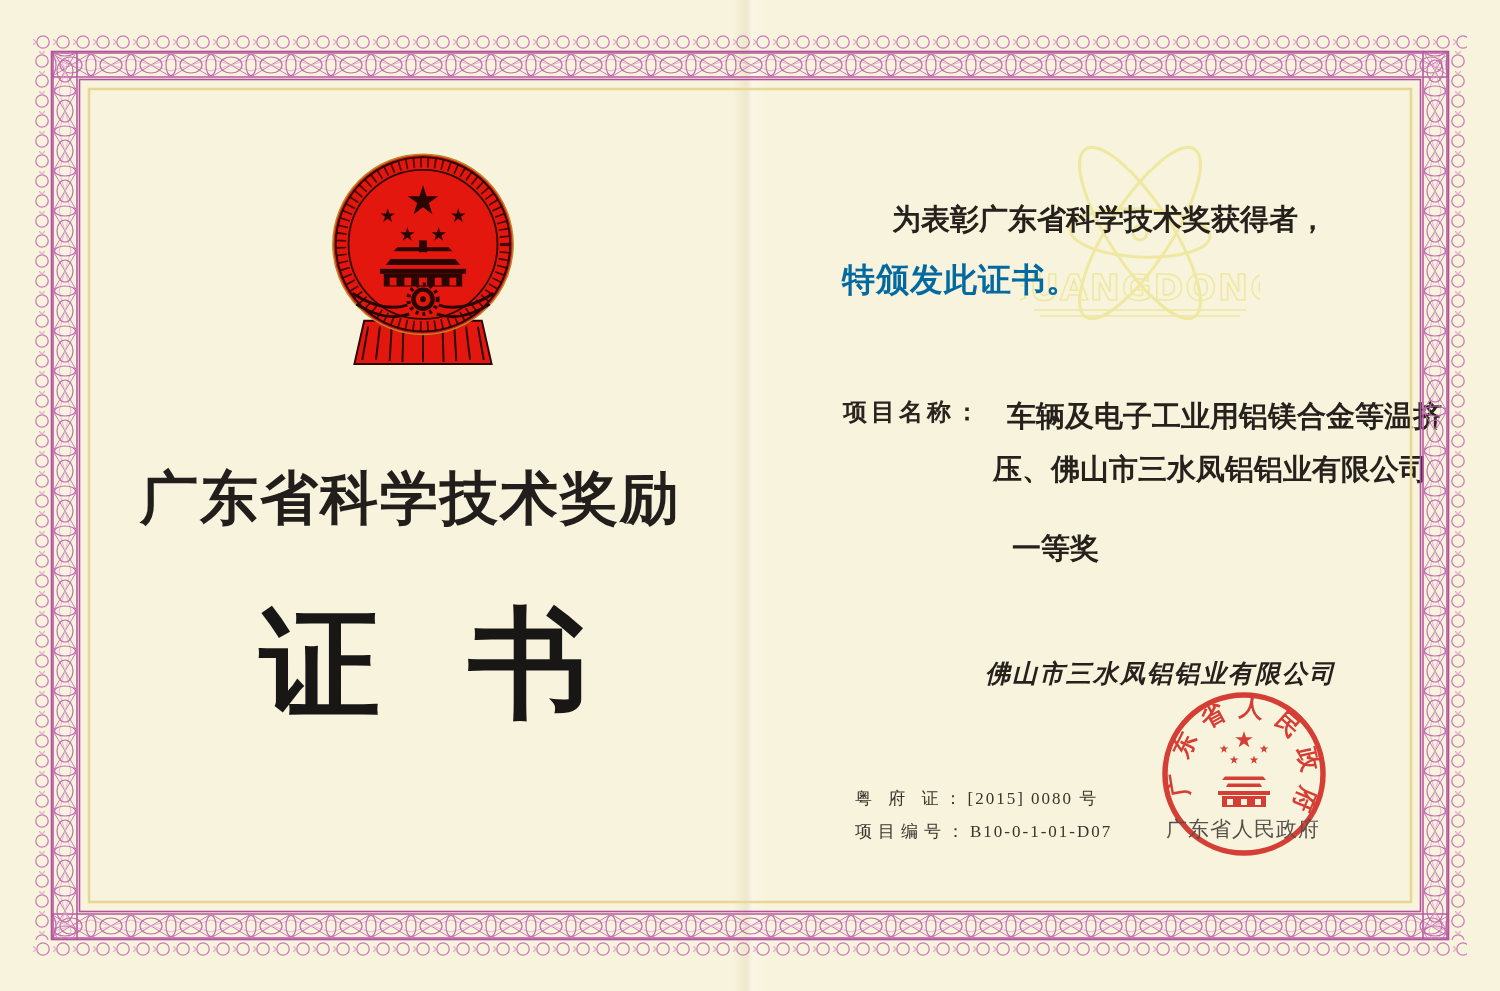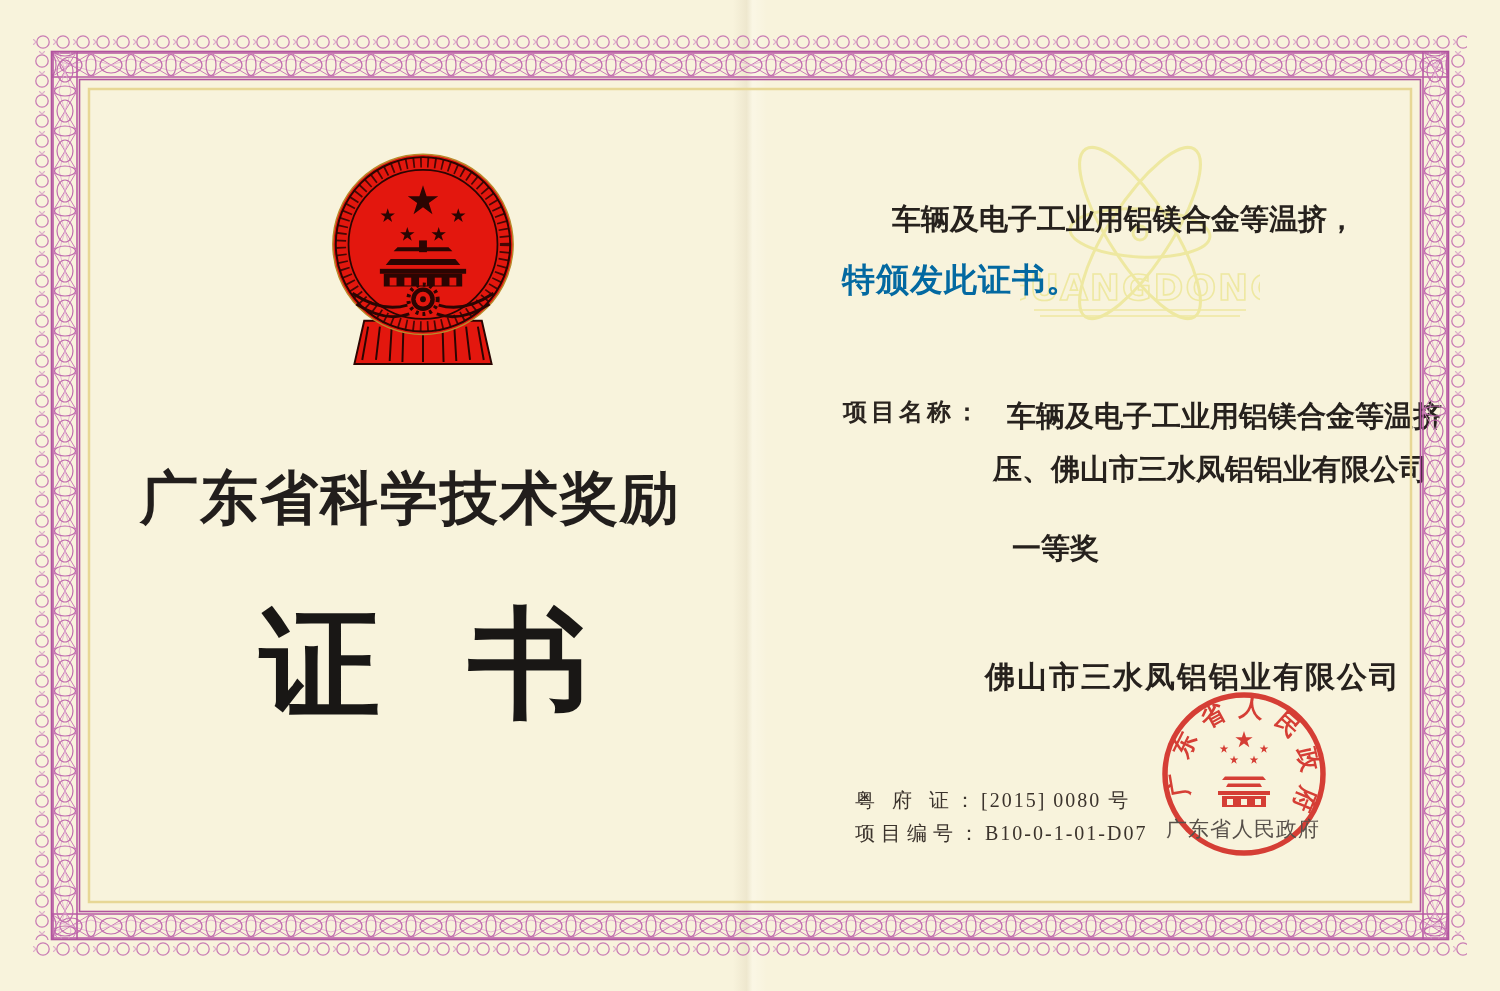--- a/index.html
+++ b/index.html
@@ -30,22 +30,22 @@
   .intro-line1{left:892px;top:200px;font-size:29px;font-weight:bold;color:#26211d;letter-spacing:0px;white-space:nowrap;}
   .intro-line2{left:842px;top:258px;font-size:33px;font-weight:bold;color:#0369a1;letter-spacing:1px;white-space:nowrap;}
   .field-label{font-size:24px;font-weight:bold;color:#2a241f;letter-spacing:4px;white-space:nowrap;}
   .field-value{font-size:29px;font-weight:bold;color:#26211d;letter-spacing:0px;white-space:nowrap;}
   .lbl-project{left:843px;top:396px;}
   .val-project1{left:1007px;top:397px;}
   .val-project2{left:993px;top:450px;}
   .lbl-grade{left:843px;top:528px;}
   .val-grade{left:1012px;top:529px;}
   .lbl-winner{left:843px;top:656px;letter-spacing:12px;}
-  .val-winner{left:985px;top:657px;font-size:30px;letter-spacing:2px;}
-  .certno-line{font-size:20px;color:#3b332c;letter-spacing:2px;white-space:nowrap;}
+  .val-winner{left:985px;top:657px;font-size:25px;letter-spacing:2px;font-style:italic;}
+  .certno-line{font-size:17px;color:#3b332c;letter-spacing:2px;white-space:nowrap;}
   .certno1{left:855px;top:787px;}
   .certno2{left:855px;top:820px;}
   .certno-label{letter-spacing:6px;}
   .seal-svg{left:1158px;top:688px;z-index:2;}
   .seal-date{
     left:1166px;top:815px;z-index:3;
     font-size:21px;letter-spacing:1px;color:#57504a;white-space:nowrap;
   }
   .watermark-svg{left:1020px;top:138px;opacity:.55;z-index:0;}
   .text-layer{z-index:1;}
@@ -124,21 +124,21 @@
       <path d="M168 157 Q138 176 114 167"></path>
     </g>
   </svg>
 
   <div class="abs main-title text-layer">广东省科学技术奖励</div>
   <div class="abs cert-chars text-layer">
     <span>证</span>
     <span>书</span>
   </div>
 
-  <div class="abs intro-line1 text-layer">车辆及电子工业用铝镁合金等温挤，</div>
+  <div class="abs intro-line1 text-layer">为表彰广东省科学技术奖获得者，</div>
   <div class="abs intro-line2 text-layer">特颁发此证书。</div>
 
   <div class="abs field-label lbl-project text-layer">项目名称：</div>
   <div class="abs field-value val-project1 text-layer">车辆及电子工业用铝镁合金等温挤</div>
   <div class="abs field-value val-project2 text-layer">压、佛山市三水凤铝铝业有限公司</div>
 
   <div class="abs field-value val-grade text-layer">一等奖</div>
 
   <div class="abs field-value val-winner text-layer">佛山市三水凤铝铝业有限公司</div>
 

